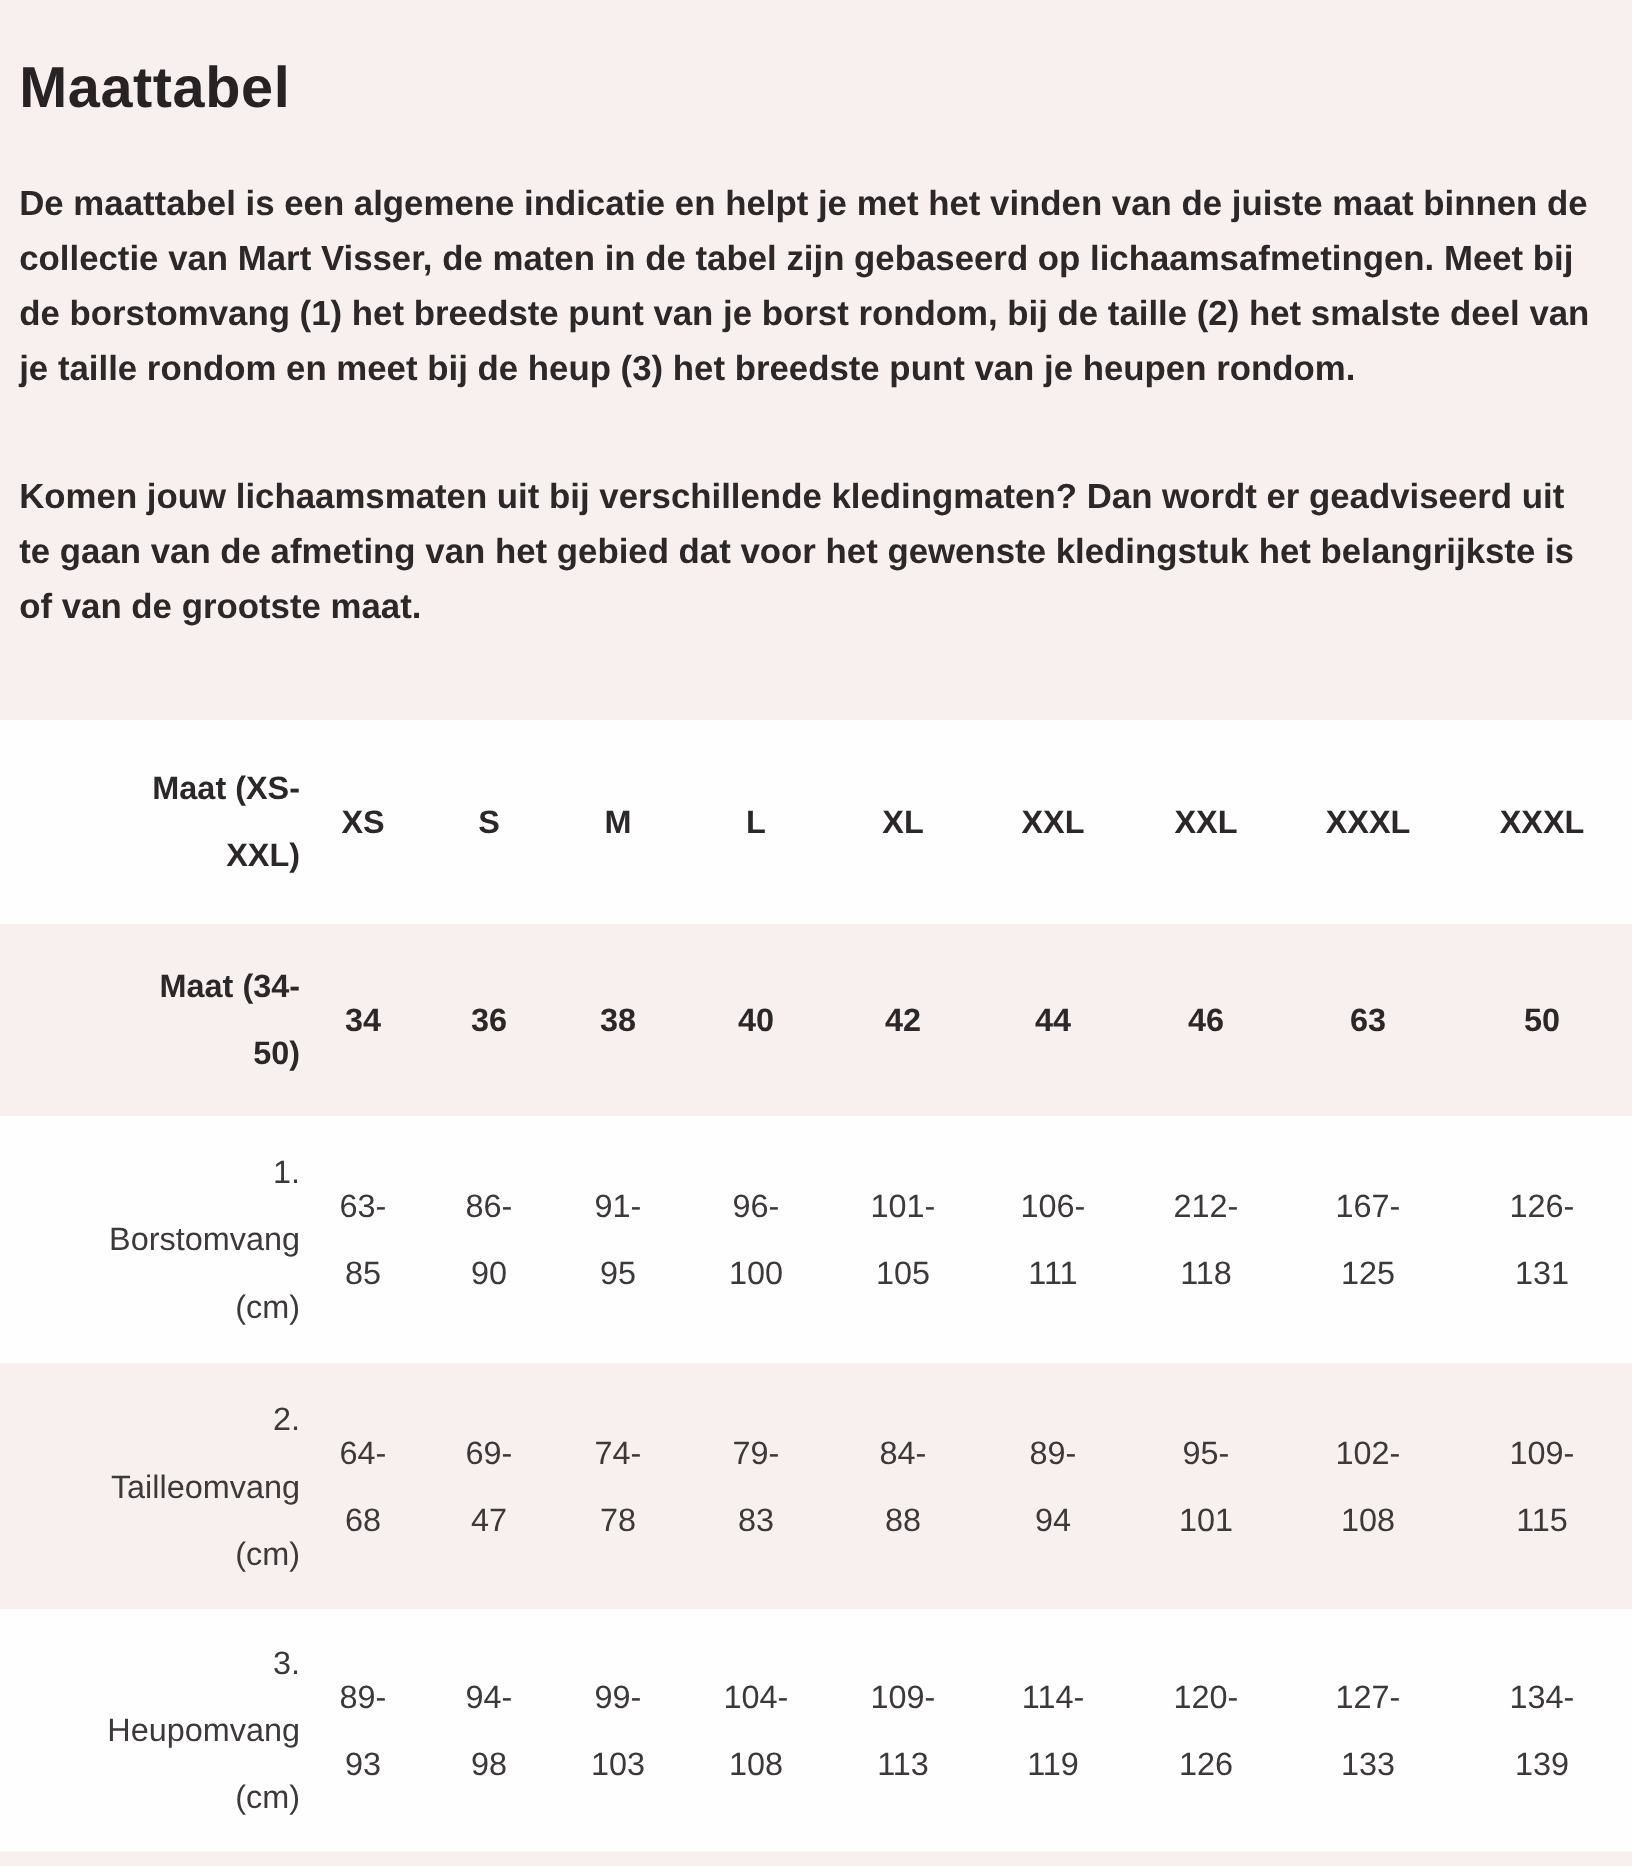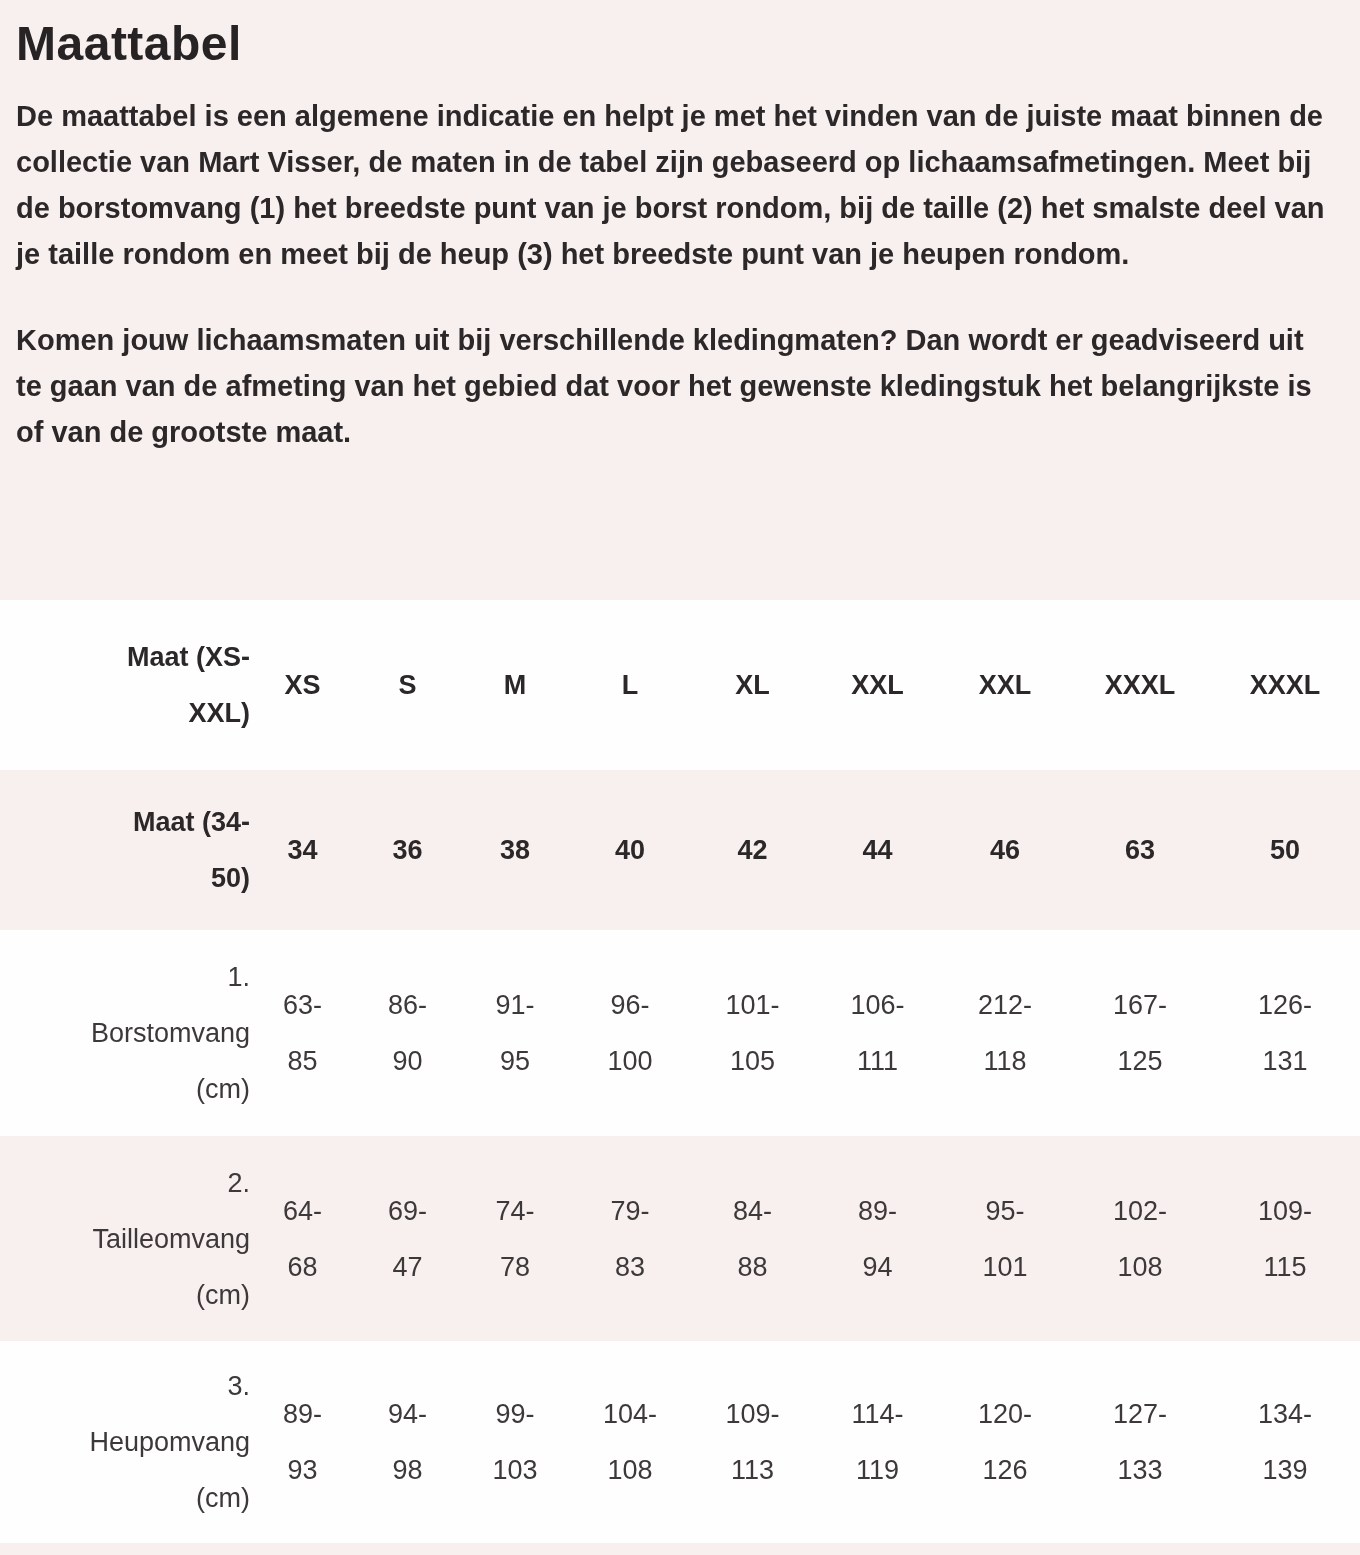--- a/index.html
+++ b/index.html
@@ -15,40 +15,40 @@
     overflow: hidden;
   }
   .page {
     width: 1360px;
     height: 1555px;
   }
   
   .intro {
     box-sizing: border-box;
     height: 600px;
-    padding: 16px 20px 0 16px;
+    padding: 46px 20px 0 16px;
     overflow: hidden;
   }
   .intro h1 {
     margin: 0;
     font-size: 48px;
     font-weight: bold;
     letter-spacing: 0.5px;
     color: #272324;
   }
   .intro p {
     margin: 0;
     max-width: 1320px;
     font-size: 29px;
     font-weight: bold;
     line-height: 46px;
     color: #2c2829;
   }
-  .intro p.first  { margin-top: 22px; }
-  .intro p.second { margin-top: 40px; }
+  .intro p.first  { margin-top: 46px; }
+  .intro p.second { margin-top: 60px; }
   
   table.size-table {
     width: 1360px;
     border-collapse: collapse;
     table-layout: fixed;
     border: none;
   }
   table.size-table tr:nth-child(1) { height: 170px; }
   table.size-table tr:nth-child(2) { height: 160px; }
   table.size-table tr:nth-child(3) { height: 206px; }

